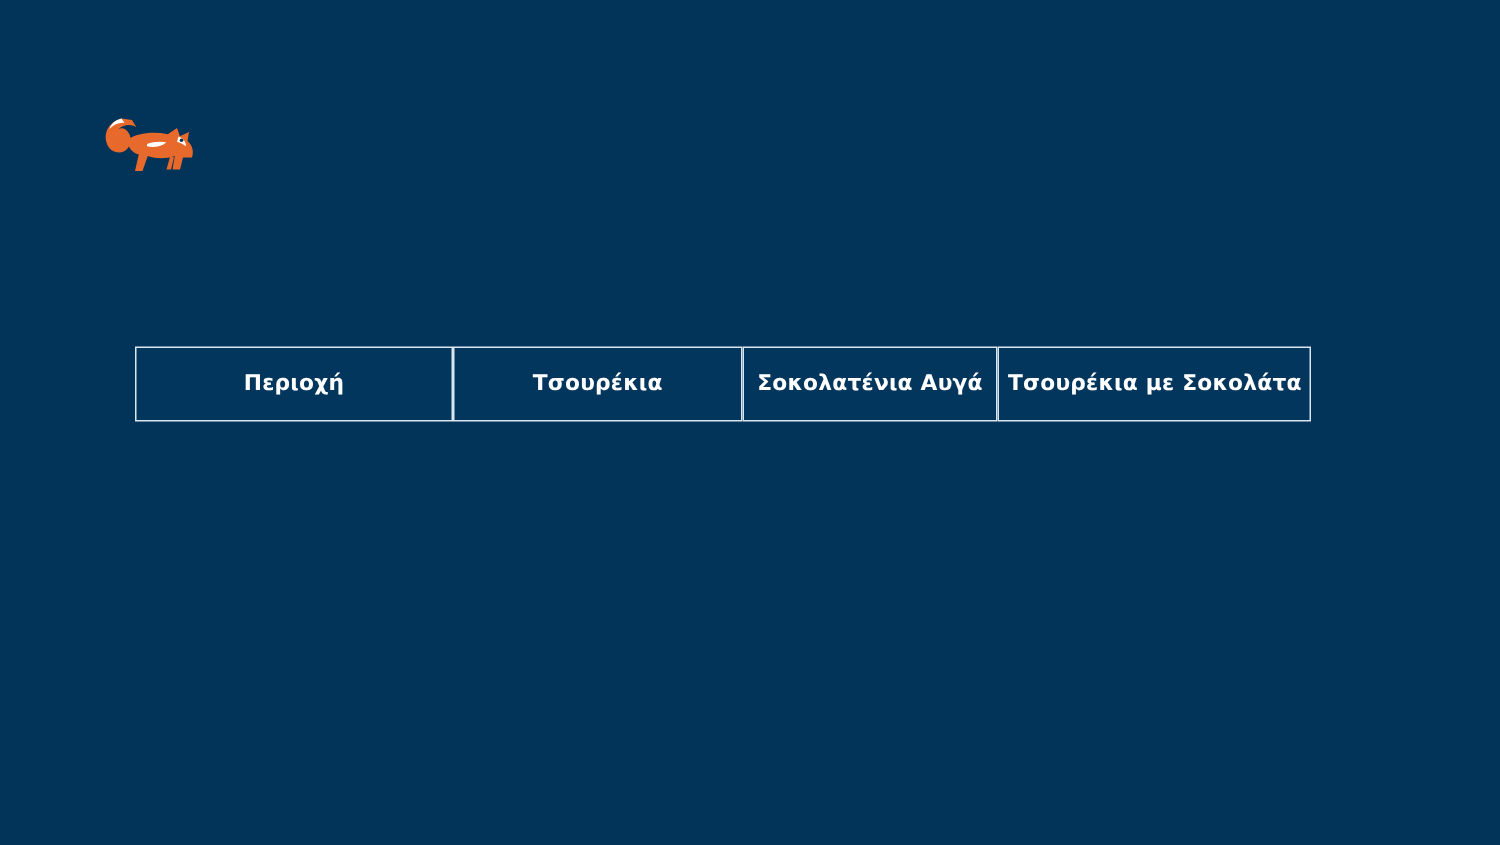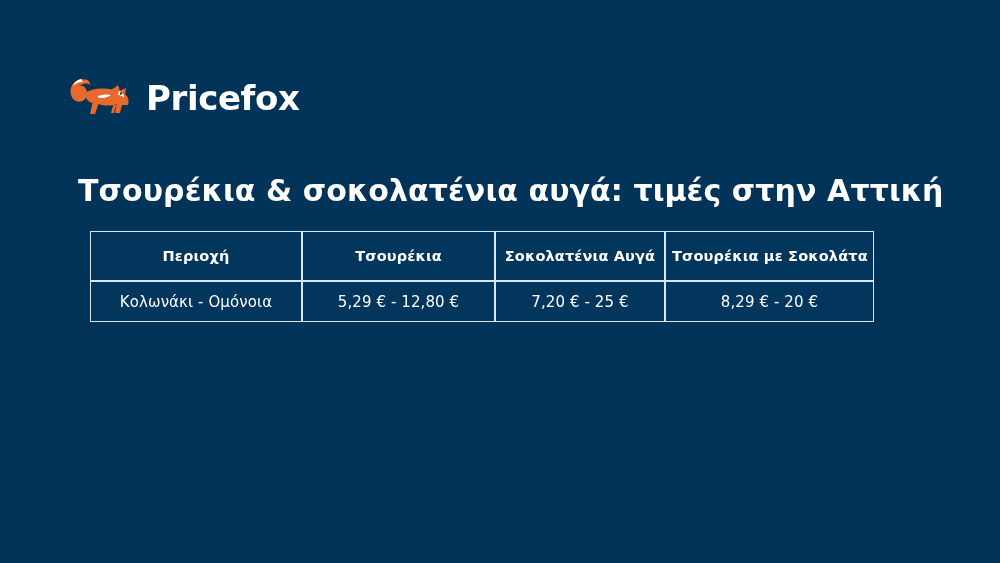--- a/index.html
+++ b/index.html
@@ -128,45 +128,37 @@
       <path d="M104 25 L92 33 L108 36 Z" fill="#e8692c"></path>
 
       <path d="M106 36 C112 38, 116 43, 116 49 C112 46, 108 44, 104 43 Z" fill="#ffffff"></path>
       <path d="M64 46 C72 43, 82 42, 90 44 C82 50, 72 51, 64 49 Z" fill="#ffffff"></path>
 
       <circle cx="110" cy="41" r="2.4" fill="#023359"></circle>
 
       <path d="M60 66 L56 82 L50 82 L55 64 Z" fill="#e8692c"></path>
       <path d="M100 64 L96 80 L90 80 L95 62 Z" fill="#e8692c"></path>
     </svg>
-    <div class="brand-name">Pricefox</div>
   </div>
 
-  <h1 class="page-title">Τσουρέκια &amp; σοκολατένια αυγά: τιμές στην Αττική</h1>
 
   <div class="price-table-wrap">
     <table class="price-table">
       <colgroup>
         <col class="c0">
           <col class="c1">
           <col class="c2">
           <col class="c3">
       </colgroup>
       <thead>
         <tr>
           <th>Περιοχή</th>
           <th>Τσουρέκια</th>
           <th>Σοκολατένια Αυγά</th>
           <th>Τσουρέκια με Σοκολάτα</th>
         </tr>
       </thead>
       <tbody>
-        <tr>
-          <td>Κολωνάκι - Ομόνοια</td>
-          <td>5,29 € - 12,80 €</td>
-          <td>7,20 € - 25 €</td>
-          <td>8,29 € - 20 €</td>
-        </tr>
       </tbody>
     </table>
   </div>
 
 </div>
 
 </body></html>

